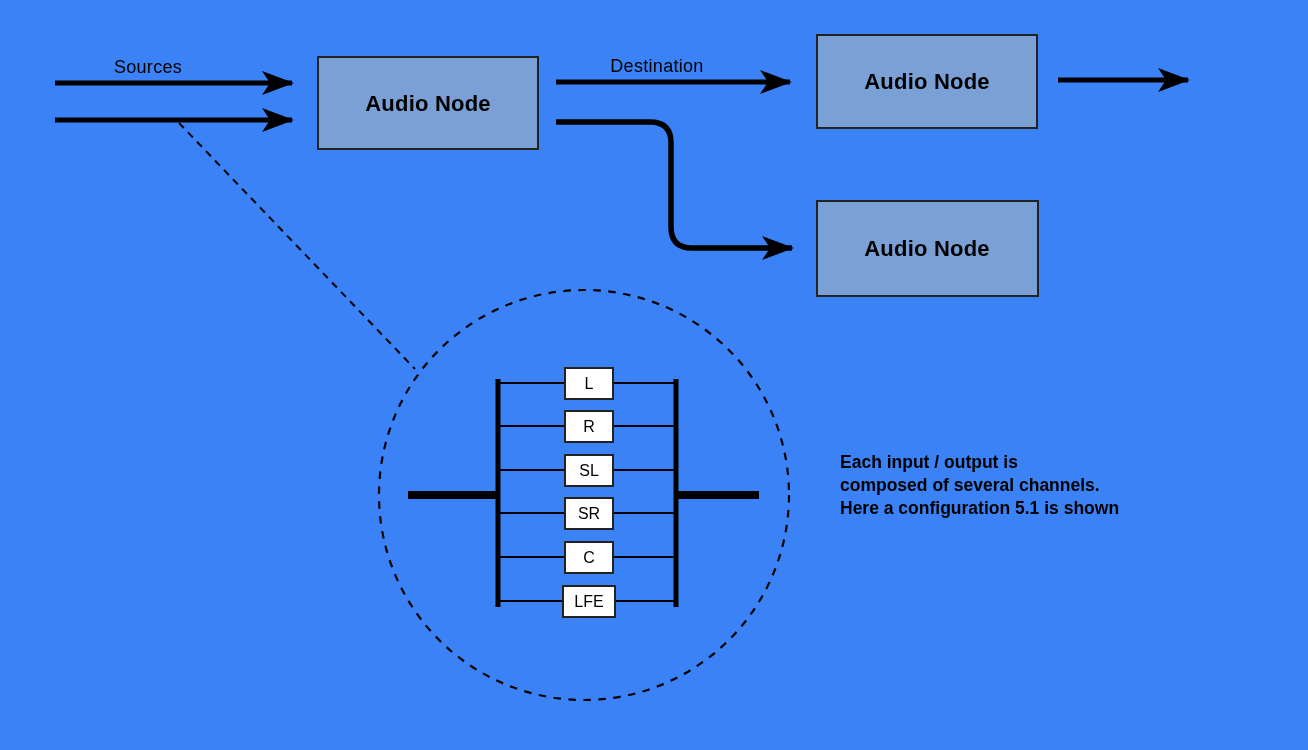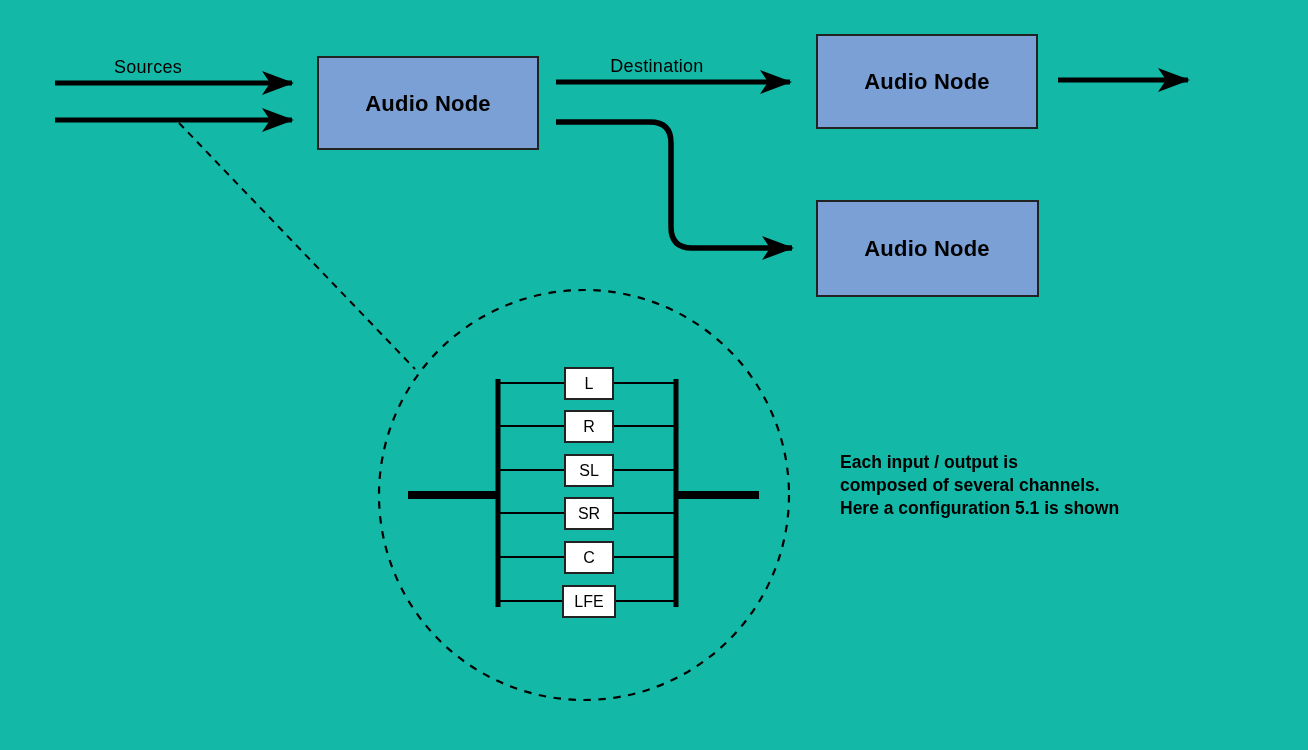--- a/index.html
+++ b/index.html
@@ -4,21 +4,21 @@
 <style>
   html, body {
     margin: 0;
     padding: 0;
     background: #ffffff;
   }
   .canvas {
     position: relative;
     width: 1308px;
     height: 750px;
-    background: #14b8a6;
+    background: #3b82f6;
     font-family: "Liberation Sans", sans-serif;
     overflow: hidden;
   }
   svg { display: block; }
   text { fill: #000000; }
   .flow-label {
     font-family: "Liberation Sans", sans-serif;
     font-size: 18px;
     letter-spacing: 0.3px;
   }

